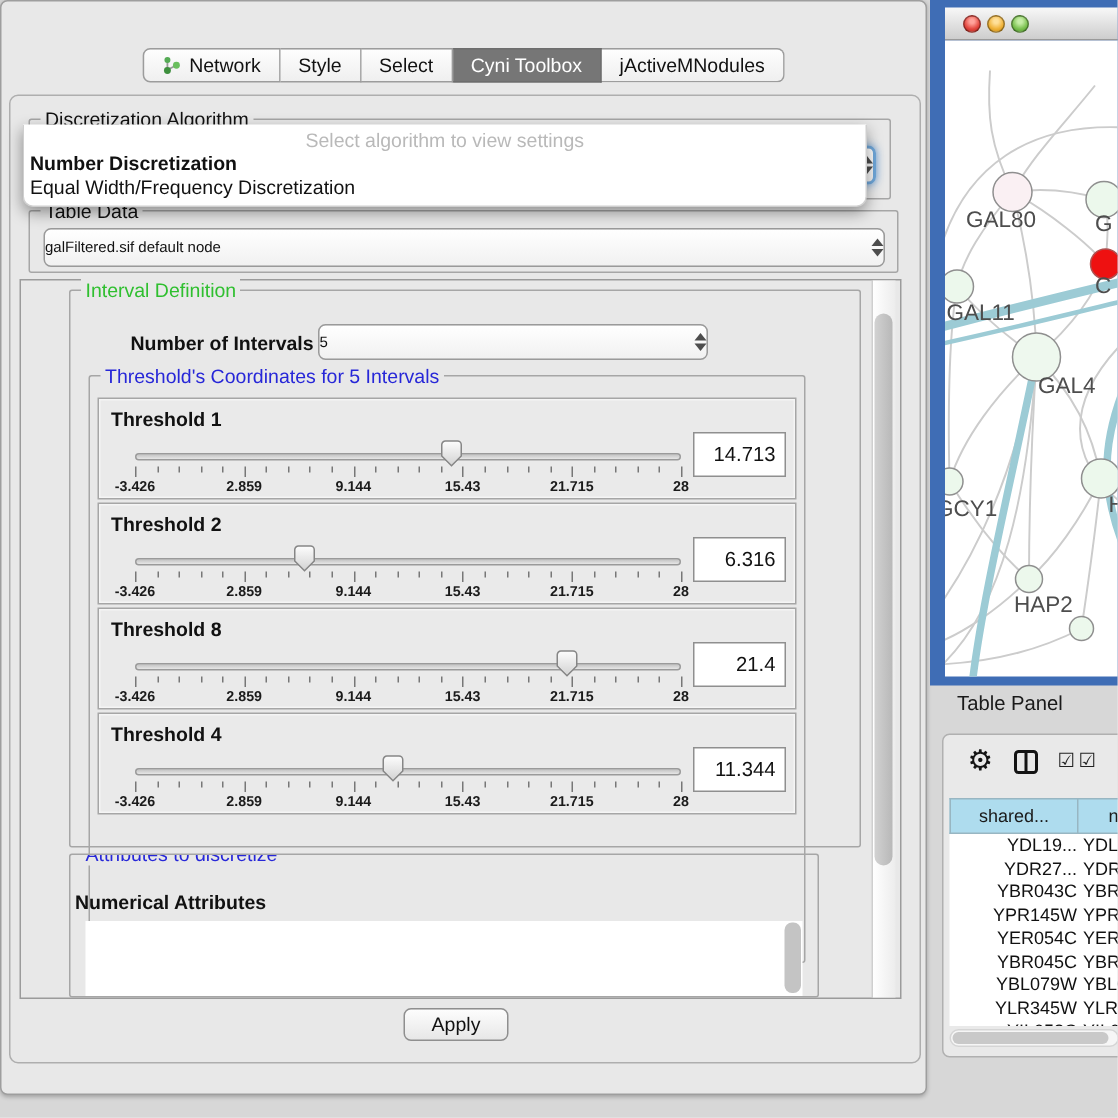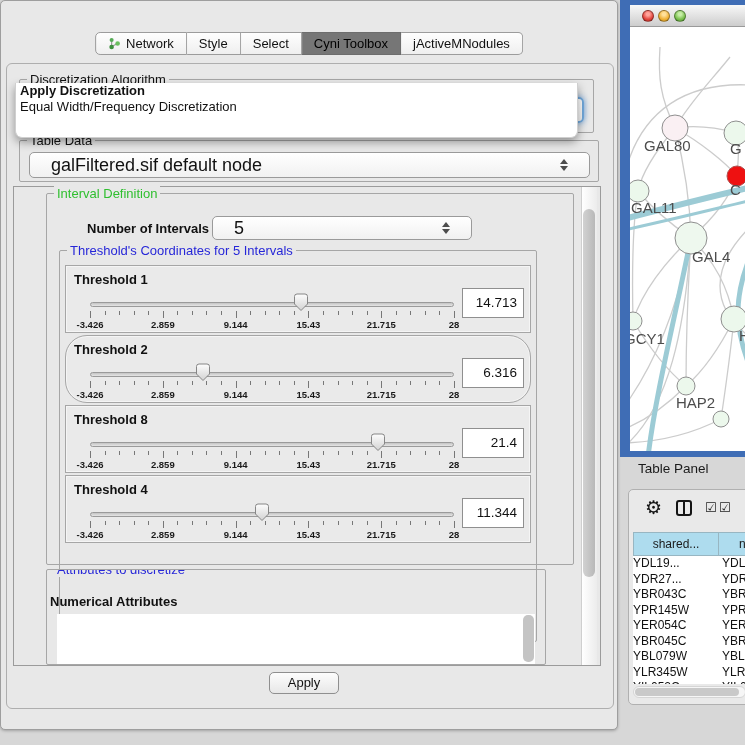--- a/index.html
+++ b/index.html
@@ -11,29 +11,29 @@
 .cp-title .t{position:absolute;left:9px;top:5px;font-size:13px;color:#1a1a1a}
 .float-ic{position:absolute;right:34px;top:8px;width:10px;height:10px;border:2px solid #1a1a1a;border-radius:2px}
 .close-ic{position:absolute;right:10px;top:4px;font-size:14px;font-weight:bold;color:#1a1a1a;font-family:"DejaVu Sans",sans-serif}
 
 .tabstrip{position:absolute;left:50%;transform:translateX(-50%);display:flex;z-index:5}
 .tabstrip.top{top:31px}
 .tabstrip.bottom{top:703px}
 .tab{display:flex;align-items:center;gap:5px;height:23px;padding:0 12px;background:linear-gradient(#fefefe,#efefef);border:1px solid #9c9c9c;border-left:none;font-size:13px;white-space:nowrap;cursor:default}
 .tab:first-child{border-left:1px solid #9c9c9c;border-radius:5px 0 0 5px}
 .tab:last-child{border-radius:0 5px 5px 0}
-.tab.sel{background:#767676;color:#000000;border-color:#6d6d6d}
+.tab.sel{background:#767676;color:#ffffff;border-color:#6d6d6d}
 
 .main-panel{position:absolute;left:5px;top:62px;width:608px;height:646px;border:1px solid #aeaeae;border-radius:6px;background:#e8e8e8}
 
 .group{position:absolute;border:1px solid #a6a6a6;border-radius:2px}
 .gt{position:absolute;top:-8px;left:7px;background:#e8e8e8;padding:0 3px;font-size:13px;line-height:15px;white-space:nowrap}
 .gt.green{color:#2fbf2f}.gt.blue{color:#2727d8}
 
-.combo{position:absolute;display:flex;align-items:center;background:linear-gradient(#ffffff,#f1f1f1);border:1px solid #9a9a9a;border-radius:5px;font-size:18px;padding:0 21px}
+.combo{position:absolute;display:flex;align-items:center;background:linear-gradient(#ffffff,#f1f1f1);border:1px solid #9a9a9a;border-radius:5px;font-size:10px;padding:0 0}
 .combo .txt{flex:1;overflow:hidden;white-space:nowrap}
 .combo.focusring{border:2px solid #6fa7da;box-shadow:0 0 6px rgba(80,145,215,.9)}
 .updown{display:flex;flex-direction:column;align-items:center;gap:2px}
 .tri-up{width:0;height:0;border-left:4px solid transparent;border-right:4px solid transparent;border-bottom:5px solid #4d4d4d}
 .tri-dn{width:0;height:0;border-left:4px solid transparent;border-right:4px solid transparent;border-top:5px solid #4d4d4d}
 
 .popup{position:absolute;left:14px;top:82px;width:563px;height:55px;background:#fff;z-index:40;border-radius:0 0 7px 7px;border:1px solid #cfcfcf;border-top:none;box-shadow:0 4px 10px rgba(0,0,0,.38)}
 .popup .hint{text-align:center;color:#b9b9b9;font-size:13px;padding-top:3px;height:18px}
 .popup .opt{font-size:13px;height:16px;line-height:16px;padding:0 4px;white-space:nowrap}
 .popup .opt.bold{font-weight:bold}
@@ -74,21 +74,21 @@
 .split-ic{position:absolute;left:47px;top:10px;width:16px;height:16px;border:2px solid #141414;border-radius:3px}
 .split-ic:after{content:"";position:absolute;left:5px;top:0;width:2px;height:12px;background:#141414}
 .cbx{position:absolute;top:10px;font-size:13px;color:#222;font-family:"DejaVu Sans",sans-serif}
 .thead{position:absolute;left:4px;top:42px;height:24px;display:flex}
 .thcell{height:24px;background:#aedcee;border:1px solid #98b6c2;border-right:none;font-size:12px;line-height:22px;text-align:center;color:#1a1a1a}
 .thcell.c1{width:85px}
 .thcell.c2{width:85px;text-align:left;padding-left:20px;border-right:1px solid #98b6c2}
 .trows{position:absolute;left:4px;top:66px;width:170px;height:128px;background:#fff;overflow:hidden}
 .trow{display:flex;height:15.5px}
 .tcell{font-size:12px;line-height:15.5px;white-space:nowrap}
-.tcell.c1{width:85px;text-align:left}
+.tcell.c1{width:85px;text-align:right}
 .tcell.c2{width:85px;padding-left:4px}
 .htrack{position:absolute;left:4px;top:196px;width:113px;height:12px;background:#f6f6f6;border-radius:6px;border:1px solid #d5d5d5}
 .hthumb{position:absolute;left:1px;top:1px;width:104px;height:8px;background:#c9c9c9;border-radius:4px}
 </style>
 </head>
 <body>
 
 <svg width="0" height="0" style="position:absolute">
     <defs>
 <linearGradient id="thg" x1="0" y1="0" x2="0" y2="1">
@@ -131,21 +131,22 @@
   </div>
   <div class="combo focusring" style="left:28px;top:96px;width:555px;height:26px;z-index:2">
     <span class="txt"></span>
     <span class="updown">
         <span class="tri-up"></span>
         <span class="tri-dn"></span>
       </span>
   </div>
 
   <div class="popup">
-    <div class="opt bold">Apply Discretization</div>
+    <div class="hint">Select algorithm to view settings</div>
+    <div class="opt bold">Number Discretization</div>
     <div class="opt">Equal Width/Frequency Discretization</div>
   </div>
 
   <div class="group" style="left:18px;top:139px;width:580px;height:42px">
     <span class="gt">Table Data</span>
   </div>
   <div class="combo" style="left:28px;top:151px;width:561px;height:26px">
     <span class="txt">galFiltered.sif default node</span>
     <span class="updown">
         <span class="tri-up"></span>
@@ -208,21 +209,21 @@
             <span style="left: 0%;">-3.426</span>
             <span style="left: 20%;">2.859</span>
             <span style="left: 40%;">9.144</span>
             <span style="left: 60%;">15.43</span>
             <span style="left: 80%;">21.715</span>
             <span style="left: 100%;">28</span>
           </div>
   <div class="valbox">14.713</div>
 </div>
 
-<div class="thr-panel" style="top: 84px; border-radius: 22px;">
+<div class="thr-panel" style="top: 84px;">
   <div class="thr-label">Threshold 2</div>
   <div class="track"></div>
   <svg class="thumb" width="16" height="19" viewBox="0 0 16 19" style="left: 129.339px;">
     <path d="M1.5 3.5 a2.5 2.5 0 0 1 2.5 -2.5 h8 a2.5 2.5 0 0 1 2.5 2.5 v7.5 l-6.5 6.5 l-6.5 -6.5 z" fill="url(#thg)" stroke="#868686"></path>
   </svg>
   <div class="ticks">
             <span class="tick major" style="left: 0%;"></span>
             <span class="tick minor" style="left: 4%;"></span>
             <span class="tick minor" style="left: 8%;"></span>
             <span class="tick minor" style="left: 12%;"></span>

